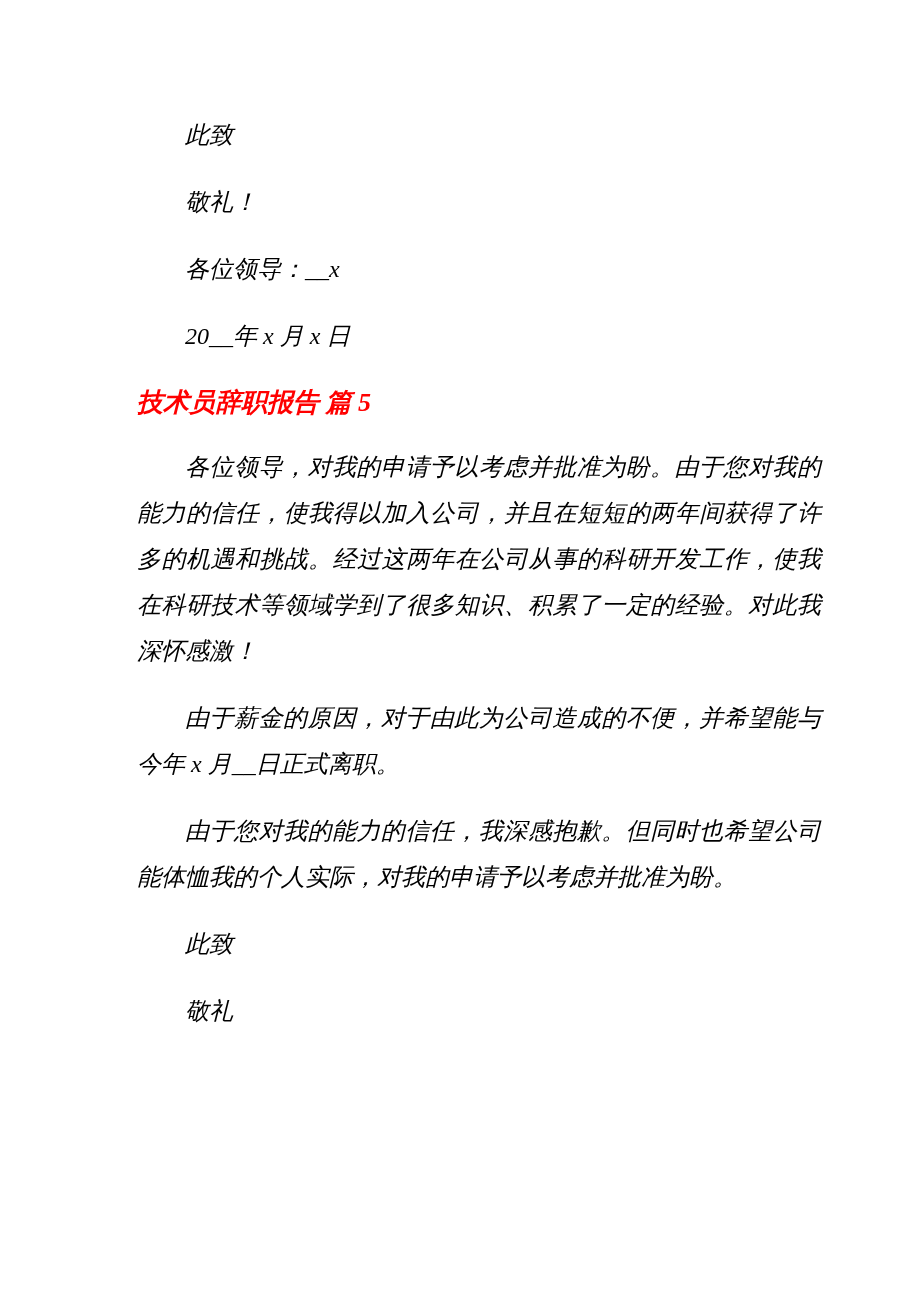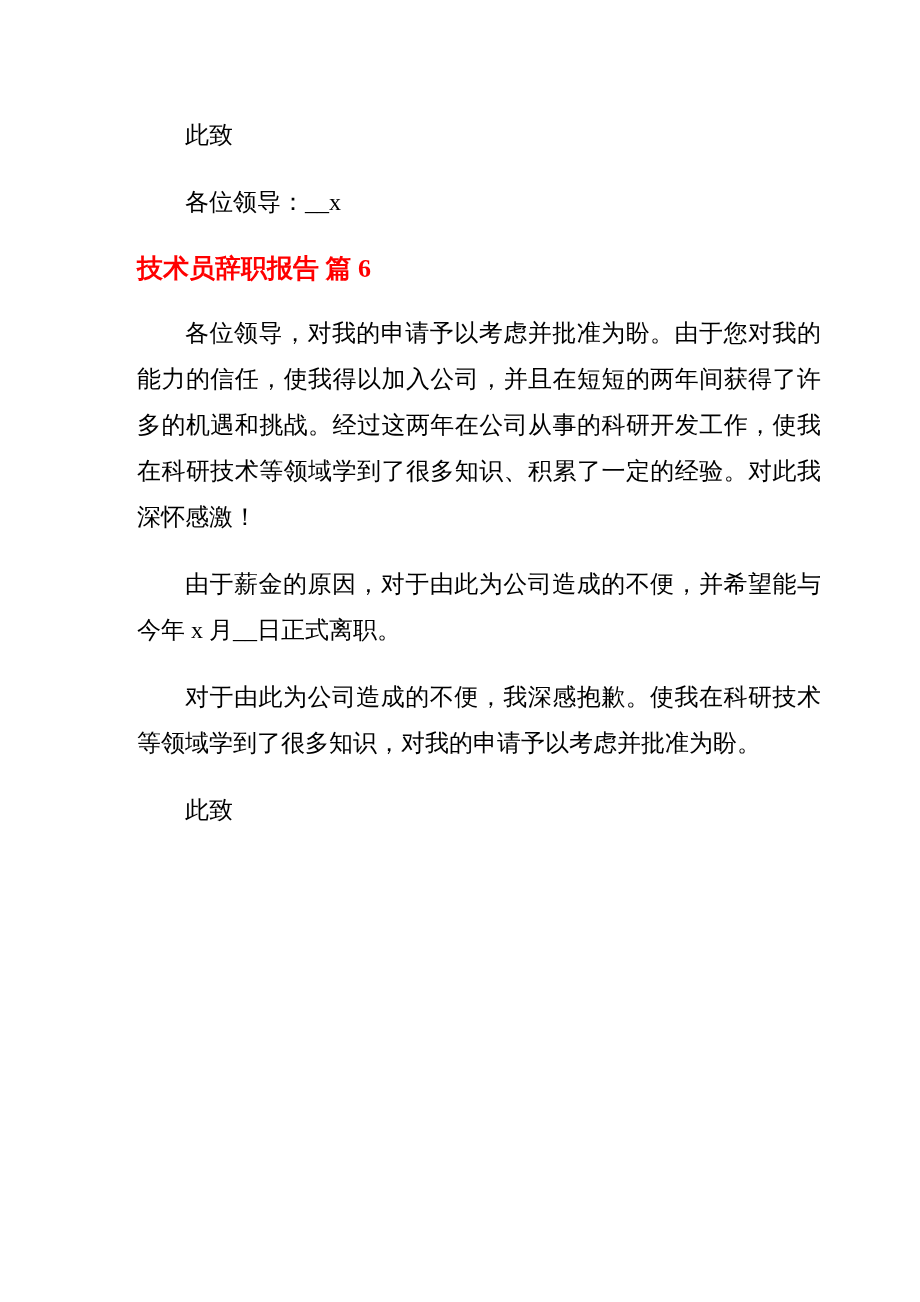--- a/index.html
+++ b/index.html
@@ -13,20 +13,21 @@
     overflow: hidden;
     font-family: "Liberation Serif", "DejaVu Serif", serif;
     color: #000000;
   }
   .page {
     box-sizing: border-box;
     width: 920px;
     height: 1011px;
     padding: 112px 99px 0 137px;
     background: #ffffff;
+    font-style: italic;
   }
   .ln, .para {
     margin: 0 0 21px 0;
     font-size: 24px;
     line-height: 46px;
     text-indent: 2em;
     word-break: normal;
   }
   .para {
     text-align: justify;
@@ -37,19 +38,22 @@
     line-height: 46px;
     font-weight: bold;
     text-indent: 0;
   }
 </style>
 </head>
 <body>
 
 <div class="page">
   <p class="ln">此致</p>
+  <p class="ln">敬礼！</p>
   <p class="ln">各位领导：__x</p>
-  <h2 class="heading" style="color: rgb(255, 0, 0);">技术员辞职报告 篇 6</h2>
+  <p class="ln">20__年 x 月 x 日</p>
+  <h2 class="heading" style="color: rgb(255, 0, 0);">技术员辞职报告 篇 5</h2>
   <p class="para">各位领导，对我的申请予以考虑并批准为盼。由于您对我的能力的信任，使我得以加入公司，并且在短短的两年间获得了许多的机遇和挑战。经过这两年在公司从事的科研开发工作，使我在科研技术等领域学到了很多知识、积累了一定的经验。对此我深怀感激！</p>
   <p class="para">由于薪金的原因，对于由此为公司造成的不便，并希望能与今年 x 月__日正式离职。</p>
-  <p class="para">对于由此为公司造成的不便，我深感抱歉。使我在科研技术等领域学到了很多知识，对我的申请予以考虑并批准为盼。</p>
+  <p class="para">由于您对我的能力的信任，我深感抱歉。但同时也希望公司能体恤我的个人实际，对我的申请予以考虑并批准为盼。</p>
   <p class="ln">此致</p>
+  <p class="ln">敬礼</p>
 </div>
 
 </body></html>

